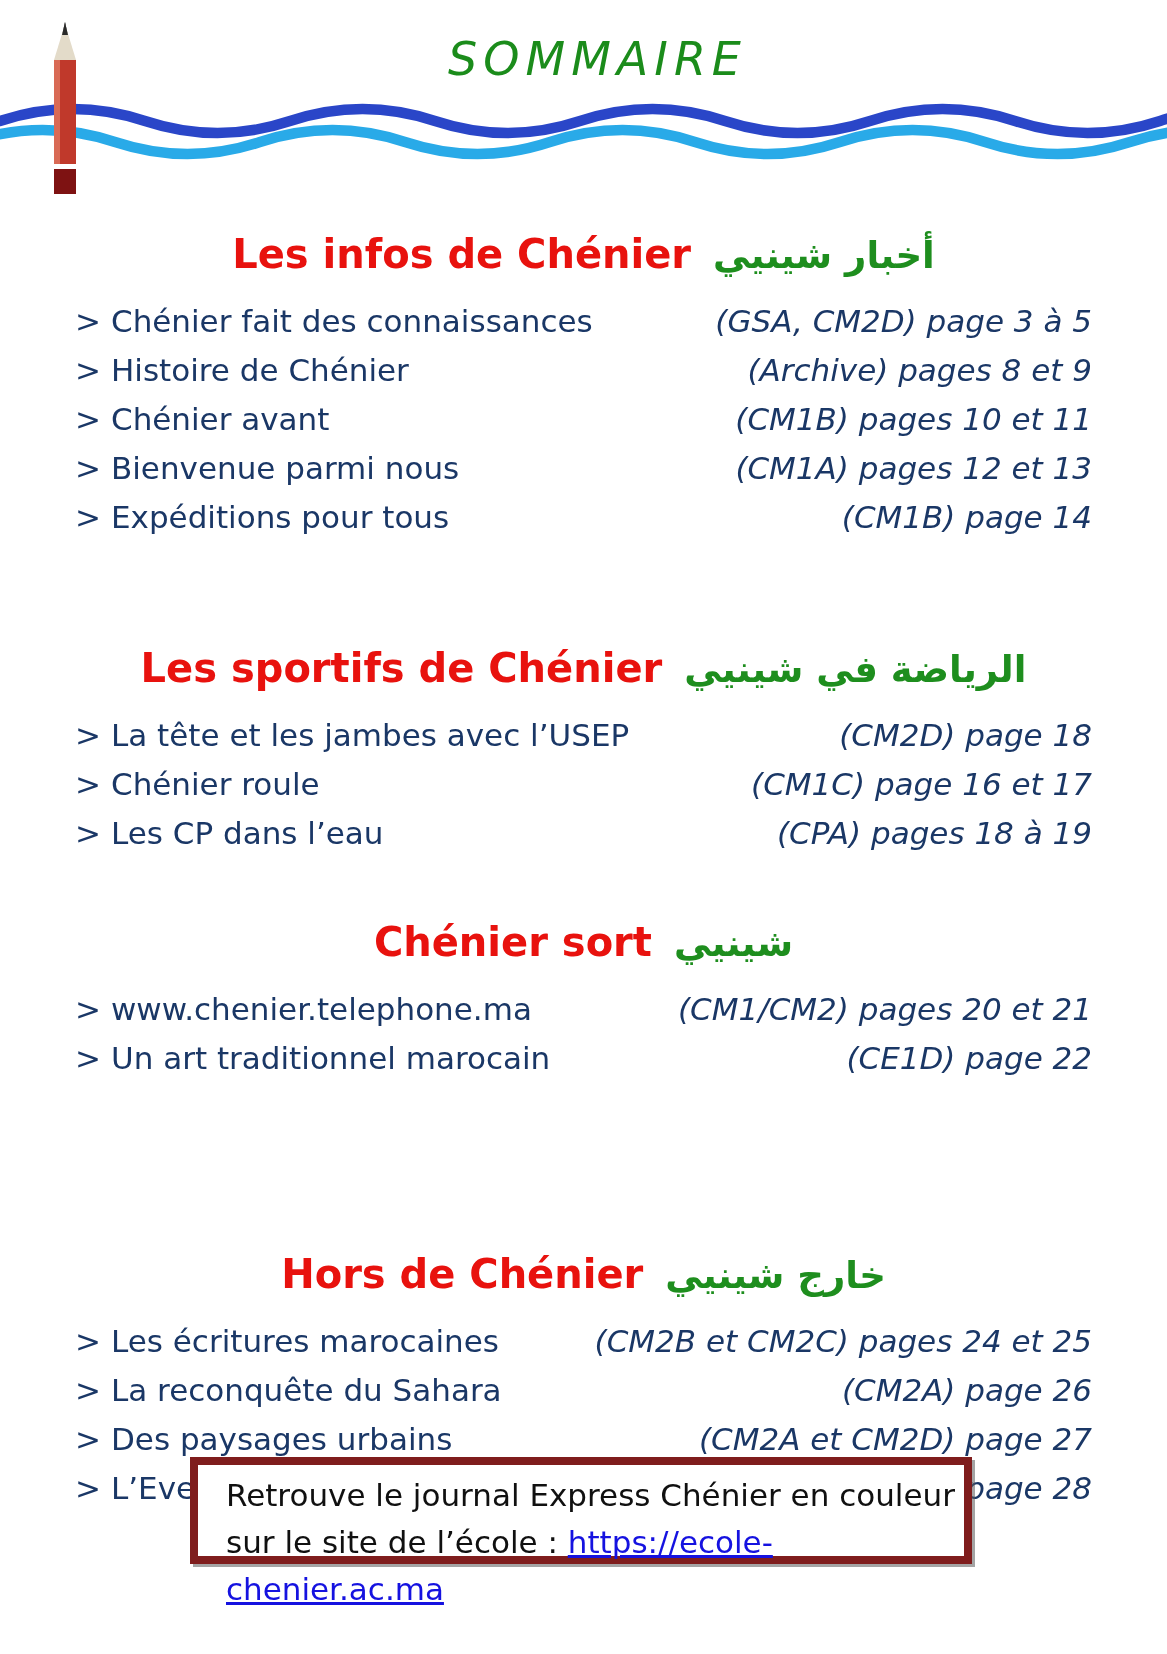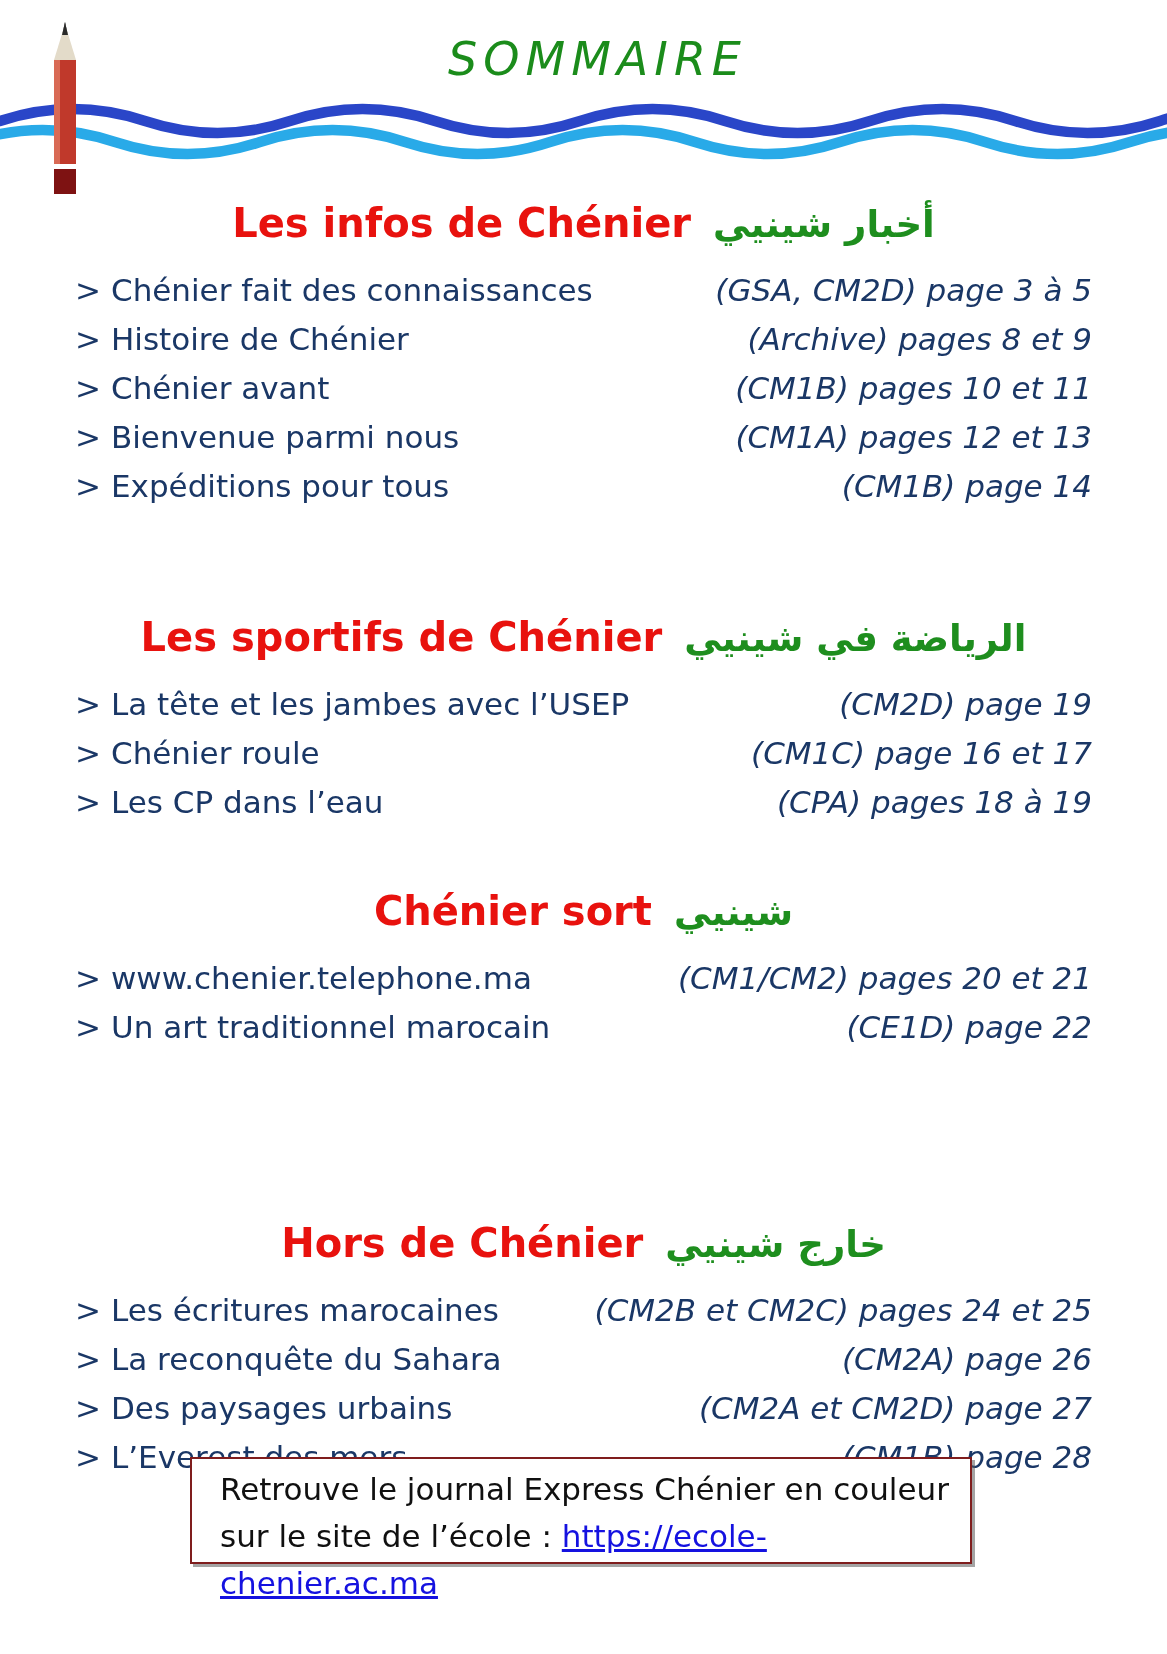--- a/index.html
+++ b/index.html
@@ -19,37 +19,37 @@
     transform:translateX(14px);
   }
   .waves{position:absolute;top:85px;left:0;z-index:1;}
   .pencil{position:absolute;top:22px;left:50px;z-index:2;}
   
   .content{position:absolute;left:75px;top:0;width:1017px;}
   section{position:absolute;left:0;width:100%;}
   .s1{top:200px;} .s2{top:614px;} .s3{top:888px;} .s4{top:1220px;}
   .sec-heading{
     display:flex;justify-content:center;align-items:baseline;gap:22px;
-    font-weight:bold;line-height:46px;
+    font-weight:bold;line-height:46px;margin-top:31px;
   }
   .h-fr{color:#e8120e;font-size:40px;}
   .h-ar{color:#1e8e1e;font-size:37px;}
   .items{margin-top:24px;}
   .item{
     display:flex;justify-content:space-between;align-items:baseline;
     height:49px;box-sizing:border-box;
     color:#1a3766;font-size:31px;line-height:36px;
   }
   .label{white-space:nowrap;}
   .bullet{margin-right:10px;}
   .ref{font-style:italic;white-space:nowrap;}
   
   .footer-box{
     position:absolute;left:190px;top:1457px;width:782px;height:107px;
-    box-sizing:border-box;border:2px solid #7f1d1d;
+    box-sizing:border-box;border:8px solid #7f1d1d;
     box-shadow:3px 3px 0 rgba(90,90,90,.55);
     padding:7px 0 0 28px;
     font-size:31px;color:#101010;line-height:47px;
     background:#fff;
   }
   .footer-link{color:#1512e0;text-decoration:underline;}
 </style>
 </head>
 <body>
 
@@ -105,21 +105,21 @@
   </section>
 
   <section class="s2">
     <div class="sec-heading">
       <span class="h-fr">Les sportifs de Chénier</span>
       <span class="h-ar">الرياضة في شينيي</span>
     </div>
     <div class="items">
   <div class="item">
     <span class="label"><span class="bullet">&gt;</span><span class="label-text">La tête et les jambes avec l’USEP</span></span>
-    <span class="ref">(CM2D) page 19</span>
+    <span class="ref">(CM2D) page 18</span>
   </div>
 
   <div class="item">
     <span class="label"><span class="bullet">&gt;</span><span class="label-text">Chénier roule</span></span>
     <span class="ref">(CM1C) page 16 et 17</span>
   </div>
 
   <div class="item">
     <span class="label"><span class="bullet">&gt;</span><span class="label-text">Les CP dans l’eau</span></span>
     <span class="ref">(CPA) pages 18 à 19</span>

